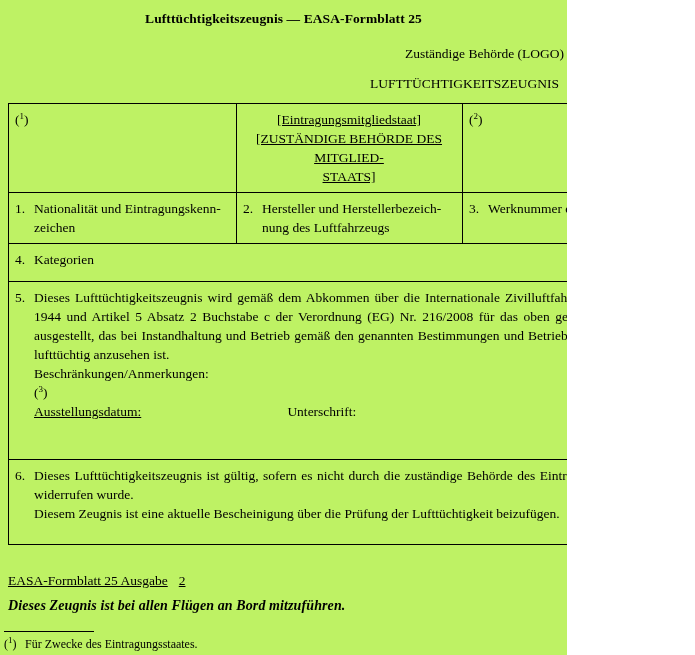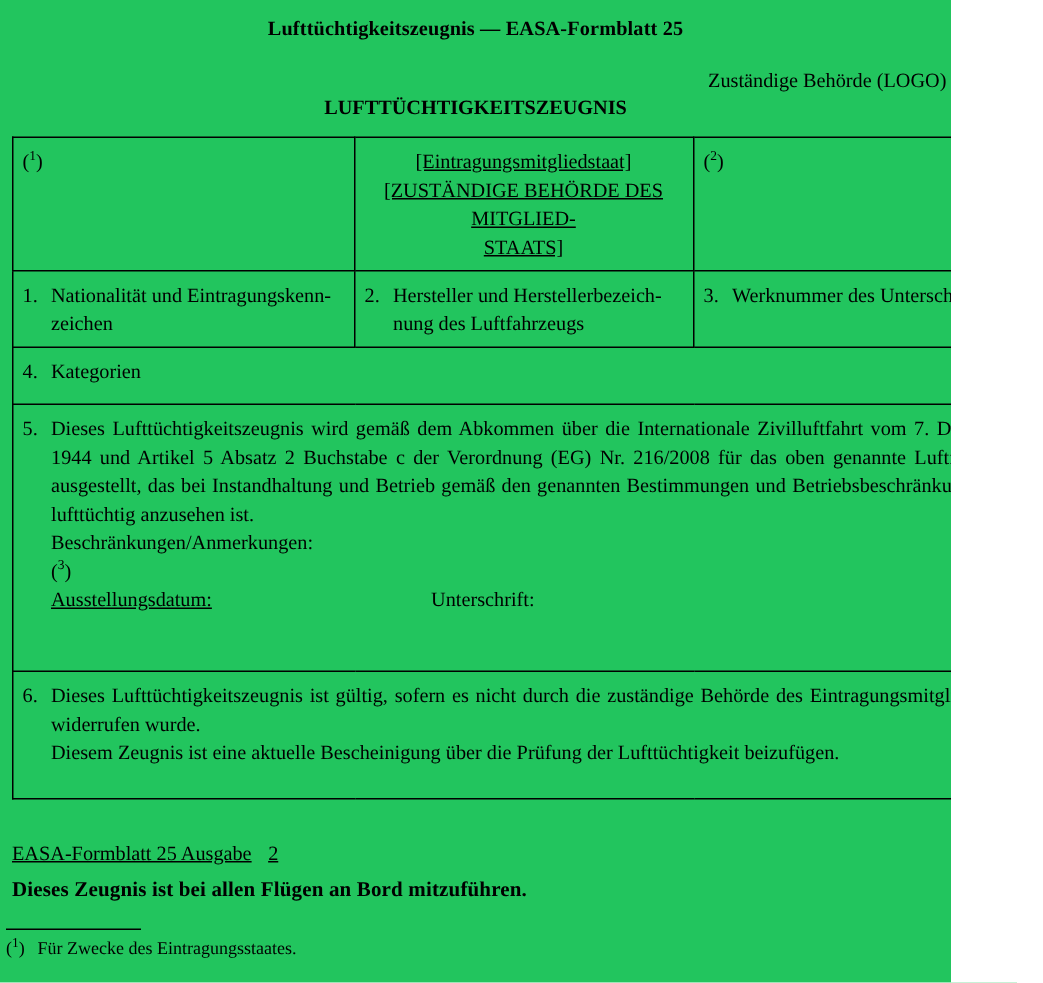--- a/index.html
+++ b/index.html
@@ -5,45 +5,45 @@
   * { margin: 0; padding: 0; box-sizing: border-box; }
   html, body { background: #ffffff; }
   body {
     width: 695px; height: 655px;
     font-family: "Liberation Serif", "DejaVu Serif", serif;
     color: #000000;
     -webkit-font-smoothing: antialiased;
   }
   .page {
     position: relative;
-    width: 634px; height: 655px;
+    width: 567px; height: 655px;
     padding: 10px 8px 0 8px;
     overflow: hidden;
-    background: #22c55e;
+    background: #bef264;
   }
   .doc-title {
     text-align: center;
     font-weight: 700;
     font-size: 13.5px;
     line-height: 17px;
     letter-spacing: 0.1px;
   }
   .authority-line {
     text-align: right;
     font-size: 13.5px;
     line-height: 17px;
     margin-top: 18px;
     margin-right: -5px;
   }
   .form-heading {
-    text-align: center;
-    font-weight: 700;
+    text-align: right;
+    font-weight: 400;
     font-size: 13.5px;
     line-height: 17px;
-    margin-top: 1px;
+    margin-top: 13px;
   }
   table.form-table {
     border-collapse: collapse;
     table-layout: fixed;
     width: 679px;
     margin-top: 11px;
   }
   .col1 { width: 228px; }
   .col2 { width: 226px; }
   .col3 { width: 225px; }
@@ -80,20 +80,21 @@
     line-height: 18px;
     text-decoration: underline;
   }
   .form-ref-line .issue { margin-left: 11px; }
   .carry-notice {
     margin-top: 7px;
     font-weight: 700;
     font-size: 14px;
     line-height: 18px;
     letter-spacing: 0.1px;
+    font-style: italic;
   }
   .fn-separator {
     width: 90px;
     border-top: 1px solid #000000;
     margin: 16px 0 5px -4px;
   }
   .footnote {
     display: flex;
     font-size: 12px;
     line-height: 15px;

